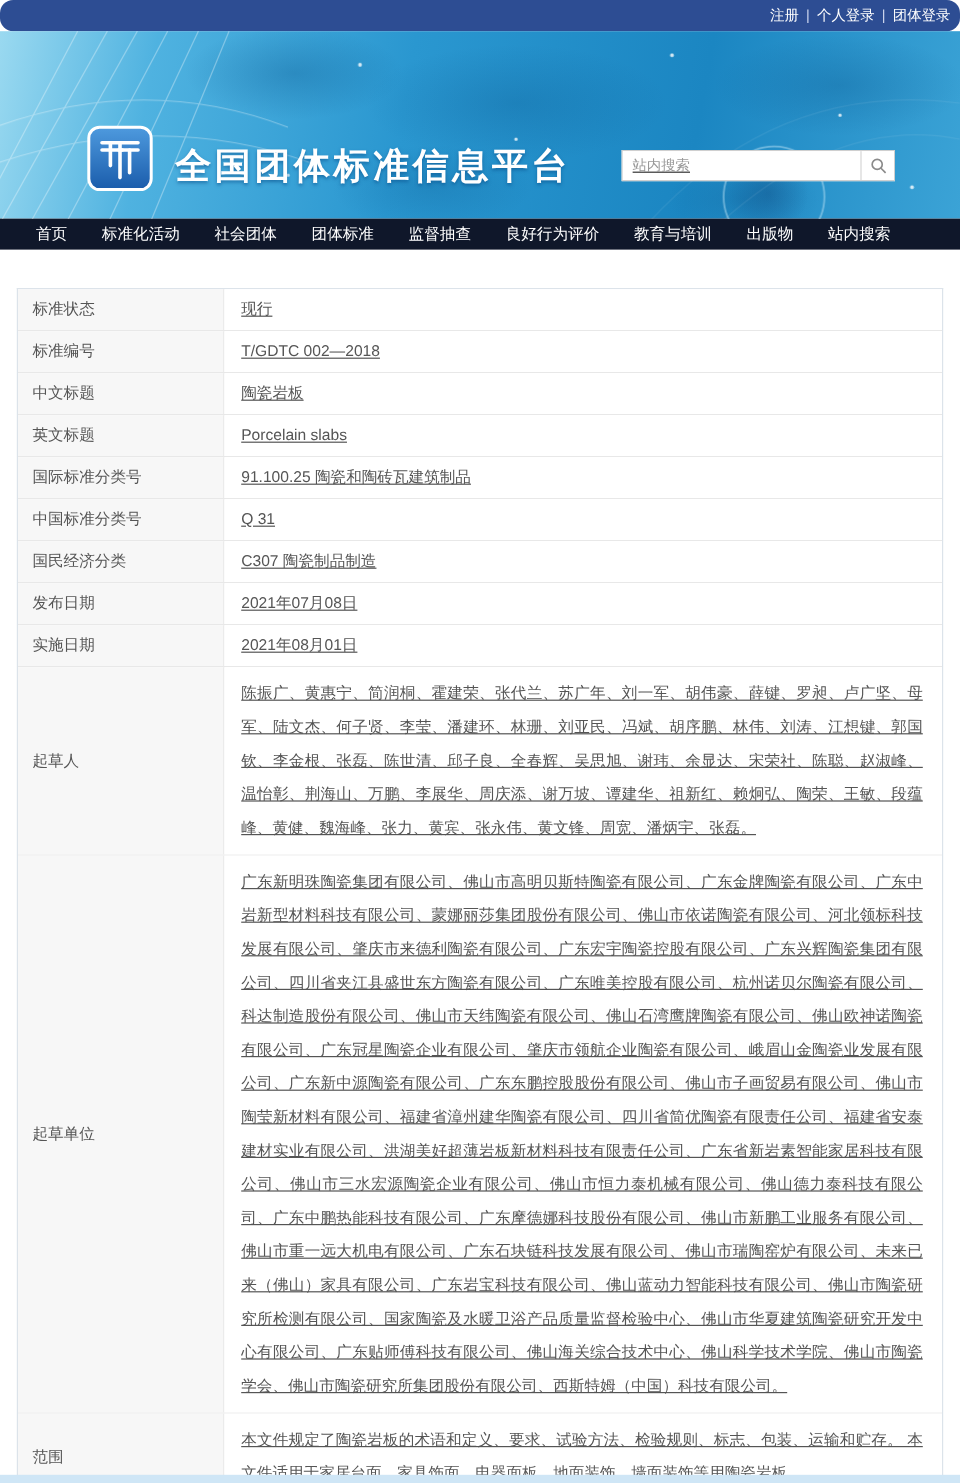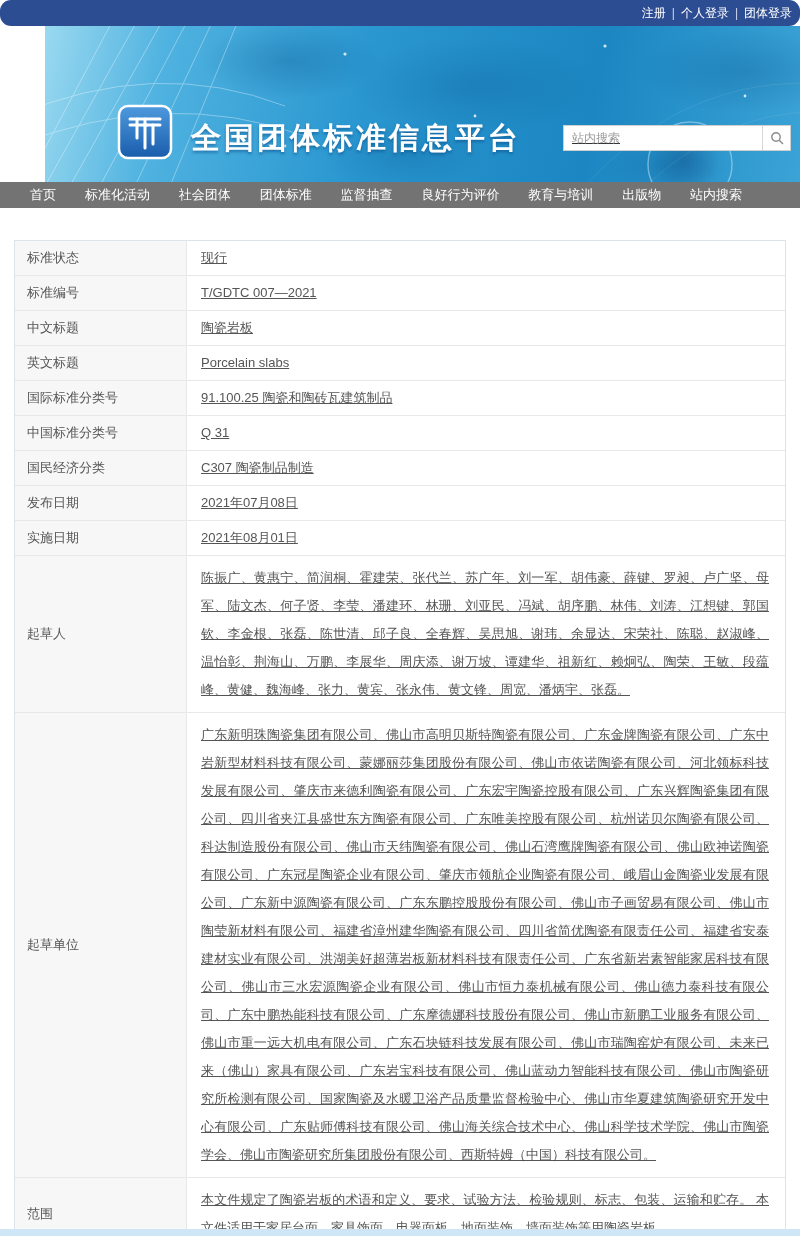--- a/index.html
+++ b/index.html
@@ -16,21 +16,20 @@
     display:flex; align-items:center; justify-content:flex-end;
     padding-right:8px; font-size:12px;border-radius:11px;
   }
   .topbar a { color:#fff; text-decoration:none; cursor:pointer; }
   .topbar .sep { margin:0 6px; color:#cdd6ee; }
 
   
   .banner {
     position:relative; height:156px; overflow:hidden;
     background:linear-gradient(100deg,#9ad9f0 0%,#4fb2e0 16%,#2a97d0 42%,#1b86c2 72%,#3ba3d6 100%);
-    margin-left:45px;
   }
   .banner .map-blobs {
     position:absolute; inset:0; pointer-events:none;
     background:
       radial-gradient(ellipse 130px 55px at 245px 35px, rgba(8,84,140,.30), transparent 70%),
       radial-gradient(ellipse 180px 70px at 430px 60px, rgba(8,84,140,.25), transparent 70%),
       radial-gradient(ellipse 150px 60px at 700px 45px, rgba(8,84,140,.28), transparent 70%),
       radial-gradient(ellipse 120px 50px at 360px 130px, rgba(8,84,140,.22), transparent 70%),
       radial-gradient(ellipse 90px 45px at 620px 140px, rgba(8,84,140,.25), transparent 70%),
       radial-gradient(circle 45px at 640px 135px, rgba(13,64,120,.35), transparent 75%);
@@ -55,21 +54,21 @@
     text-decoration:underline;
   }
   .searchbox input::placeholder { color:#999; }
   .search-btn {
     width:28px; border:none; border-left:1px solid #d6d6d6; background:#fff;
     display:flex; align-items:center; justify-content:center; cursor:pointer;
   }
 
   
   .nav {
-    height:26px; background:#737373; display:flex; align-items:center;
+    height:26px; background:#0f172a; display:flex; align-items:center;
     justify-content:space-between; padding:0 58px 0 30px;
   }
   .nav a { color:#fff; font-size:13px; text-decoration:none; cursor:pointer; white-space:nowrap; }
 
   
   .content { padding:32px 14px 0 14px; }
   .dtable { border:1px solid #dce3ea; border-bottom:none; }
   .dtable .thead {
     height:38px; background:#e2f0fb; display:flex; align-items:center;
     padding-left:12px; font-size:14px; font-weight:bold; color:#333;
@@ -182,21 +181,21 @@
 
       <div class="drow">
         <div class="dlabel">标准状态</div>
         <div class="dvalue">
             <span>现行</span>
           </div>
       </div>
       <div class="drow">
         <div class="dlabel">标准编号</div>
         <div class="dvalue">
-            <span>T/GDTC 007—2021</span>
+            <span>T/GDTC 002—2018</span>
           </div>
       </div>
       <div class="drow">
         <div class="dlabel">中文标题</div>
         <div class="dvalue">
             <span>陶瓷岩板</span>
           </div>
       </div>
       <div class="drow">
         <div class="dlabel">英文标题</div>

